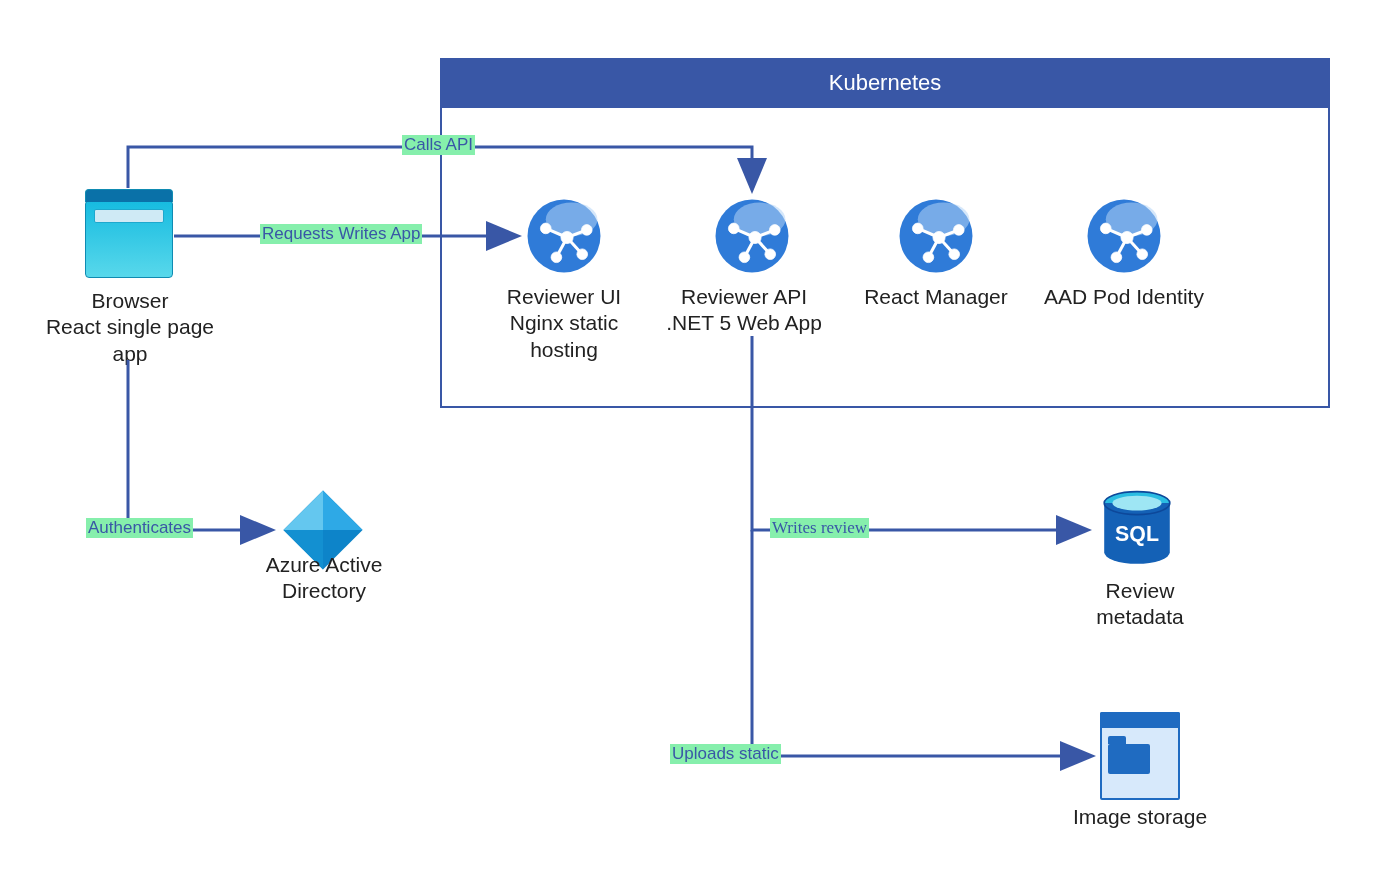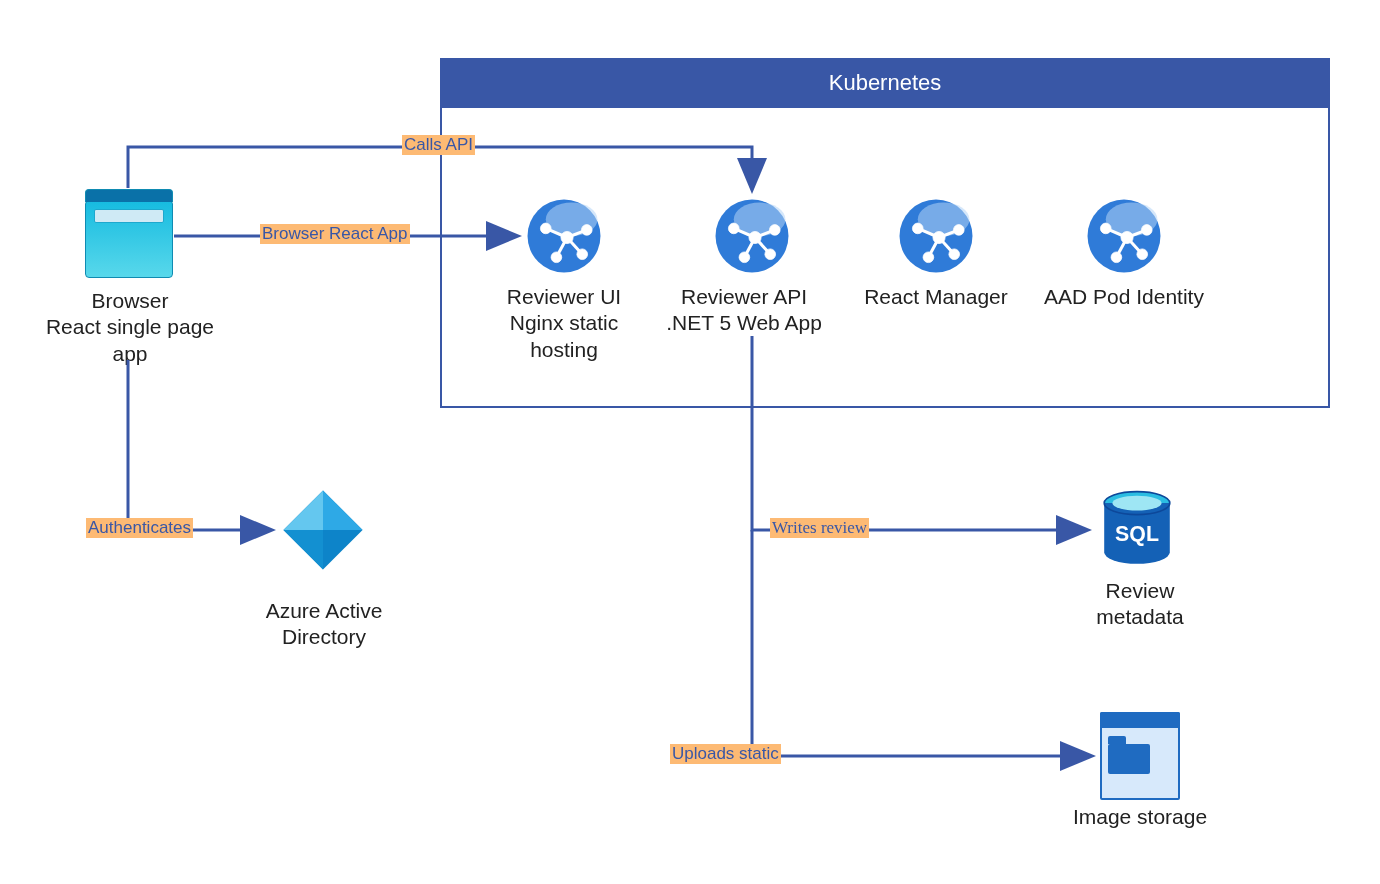--- a/index.html
+++ b/index.html
@@ -14,21 +14,21 @@
     font-size: 21px;
     color: #222;
     text-align: center;
     line-height: 1.25;
     position: absolute;
   }
   .edge-label {
     font-size: 17px;
     color: #3957a6;
     position: absolute;
-    background: #fdba74;
+    background: #86efac;
     padding: 0 2px;
   }
   
   .k8s-box {
     position: absolute;
     left: 440px;
     top: 58px;
     width: 890px;
     height: 350px;
     border: 2px solid #3957a6;
@@ -230,21 +230,21 @@
     </g>
 </svg>
 <div class="label svc-label" style="left:1034px; top:284px;">AAD Pod Identity</div>
 
 <svg class="aad" style="left:280px; top:487px;" viewBox="0 0 100 100">
   <polygon points="50,4 96,50 50,96 4,50" fill="#0d84c9"></polygon>
   <polygon points="50,4 96,50 50,50" fill="#2ea9e6"></polygon>
   <polygon points="50,4 4,50 50,50" fill="#64c7ef"></polygon>
   <polygon points="50,50 4,50 50,96" fill="#1390d1"></polygon>
 </svg>
-<div class="label" style="left:244px; top:598px; width:160px; white-space:pre-line;">Azure Active
+<div class="label" style="left:244px; top:552px; width:160px; white-space:pre-line;">Azure Active
 Directory</div>
 
 <svg class="sql" style="left:1096px; top:490px;" viewBox="0 0 100 100">
   <ellipse cx="50" cy="16" rx="40" ry="14" fill="#2bbde2"></ellipse>
   <path d="M10 16 v60 a40 14 0 0 0 80 0 V16" fill="#1461b6"></path>
   <ellipse cx="50" cy="16" rx="40" ry="14" fill="none" stroke="#0d489a" stroke-width="2"></ellipse>
   <ellipse cx="50" cy="16" rx="30" ry="9" fill="#9ee6f4"></ellipse>
   <text x="50" y="62" text-anchor="middle" font-family="Segoe UI, Arial" font-weight="700" font-size="26" fill="#fff">SQL</text>
 </svg>
 <div class="label" style="left:1060px; top:578px; width:160px; white-space:pre-line;">Review
@@ -268,16 +268,16 @@
   <path class="arrow-line" d="M174 236 L516 236" marker-end="url(#ah)"></path>
 
   <path class="arrow-line" d="M128 360 L128 530 L270 530" marker-end="url(#ah)"></path>
 
   <path class="arrow-line" d="M752 336 L752 530 L1086 530" marker-end="url(#ah)"></path>
 
   <path class="arrow-line" d="M752 530 L752 756 L1090 756" marker-end="url(#ah)"></path>
 </svg>
 
 <div class="edge-label" style="left:402px; top:135px;">Calls API</div>
-<div class="edge-label" style="left:260px; top:224px;">Browser React App</div>
+<div class="edge-label" style="left:260px; top:224px;">Requests Writes App</div>
 <div class="edge-label" style="left:86px; top:518px;">Authenticates</div>
 <div class="edge-label" style="left:770px; top:518px;font-family:Liberation Serif, serif;">Writes review</div>
 <div class="edge-label" style="left:670px; top:744px;">Uploads static</div>
 
 </body></html>

